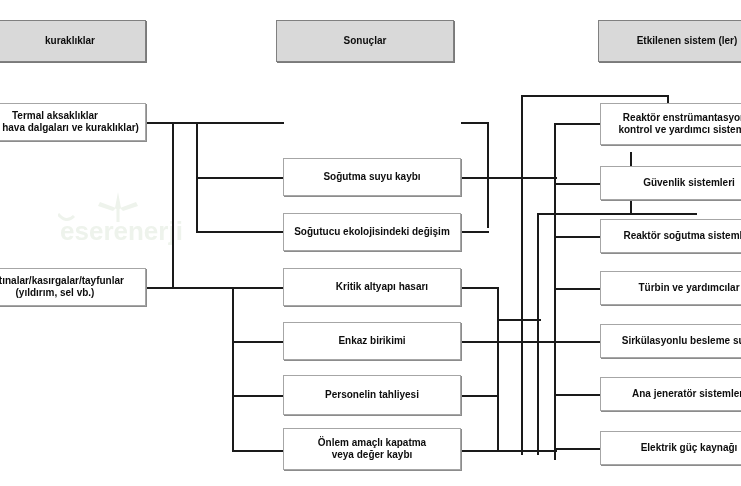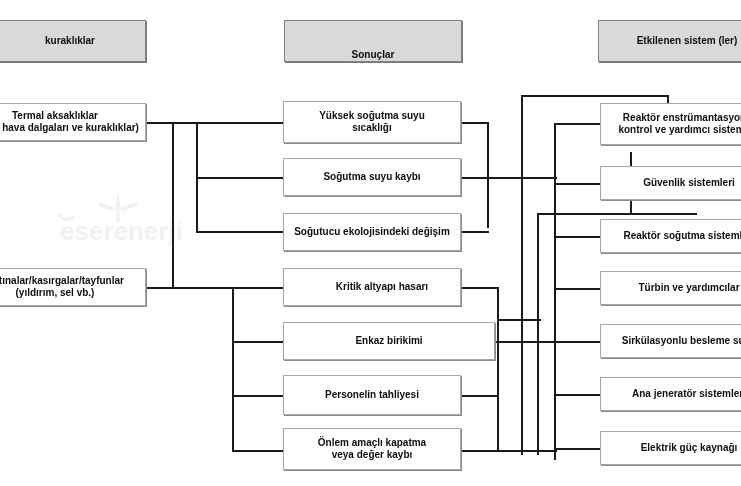--- a/index.html
+++ b/index.html
@@ -134,21 +134,21 @@
   <div class="line h" style="left:554px; top:341px; width:48px;"></div>
   <div class="line h" style="left:554px; top:394px; width:48px;"></div>
   <div class="line h" style="left:554px; top:448px; width:48px;"></div>
 
   <div class="box header" style="left:-6px; top:20px; width:152px; height:42px;">
     <span class="txt">
       <span>kuraklıklar</span>
     </span>
   </div>
 
-  <div class="box header" style="left:284px; top:20px; width:178px; height:42px;align-items:flex-end;">
+  <div class="box header" style="left:276px; top:20px; width:178px; height:42px;">
     <span class="txt">
       <span>Sonuçlar</span>
     </span>
   </div>
 
   <div class="box header" style="left:598px; top:20px; width:178px; height:42px;">
     <span class="txt">
       <span>Etkilenen sistem (ler)</span>
     </span>
   </div>
@@ -160,46 +160,40 @@
     </span>
   </div>
 
   <div class="box" style="left:-36px; top:268px; width:182px; height:38px;">
     <span class="txt">
       <span>Fırtınalar/kasırgalar/tayfunlar</span>
       <span>(yıldırım, sel vb.)</span>
     </span>
   </div>
 
-  <div class="box" style="left:283px; top:101px; width:178px; height:42px;">
-    <span class="txt">
-      <span>Yüksek soğutma suyu</span>
-      <span>sıcaklığı</span>
-    </span>
-  </div>
 
   <div class="box" style="left:283px; top:213px; width:178px; height:38px;">
     <span class="txt">
       <span>Soğutucu ekolojisindeki değişim</span>
     </span>
   </div>
 
   <div class="box" style="left:283px; top:158px; width:178px; height:38px;">
     <span class="txt">
       <span>Soğutma suyu kaybı</span>
     </span>
   </div>
 
   <div class="box" style="left:283px; top:268px; width:178px; height:38px;padding-left:24px;">
     <span class="txt">
       <span>Kritik altyapı hasarı</span>
     </span>
   </div>
 
-  <div class="box" style="left:283px; top:322px; width:212px; height:38px;">
+  <div class="box" style="left:283px; top:322px; width:178px; height:38px;">
     <span class="txt">
       <span>Enkaz birikimi</span>
     </span>
   </div>
 
   <div class="box" style="left:283px; top:375px; width:178px; height:40px;">
     <span class="txt">
       <span>Personelin tahliyesi</span>
     </span>
   </div>

